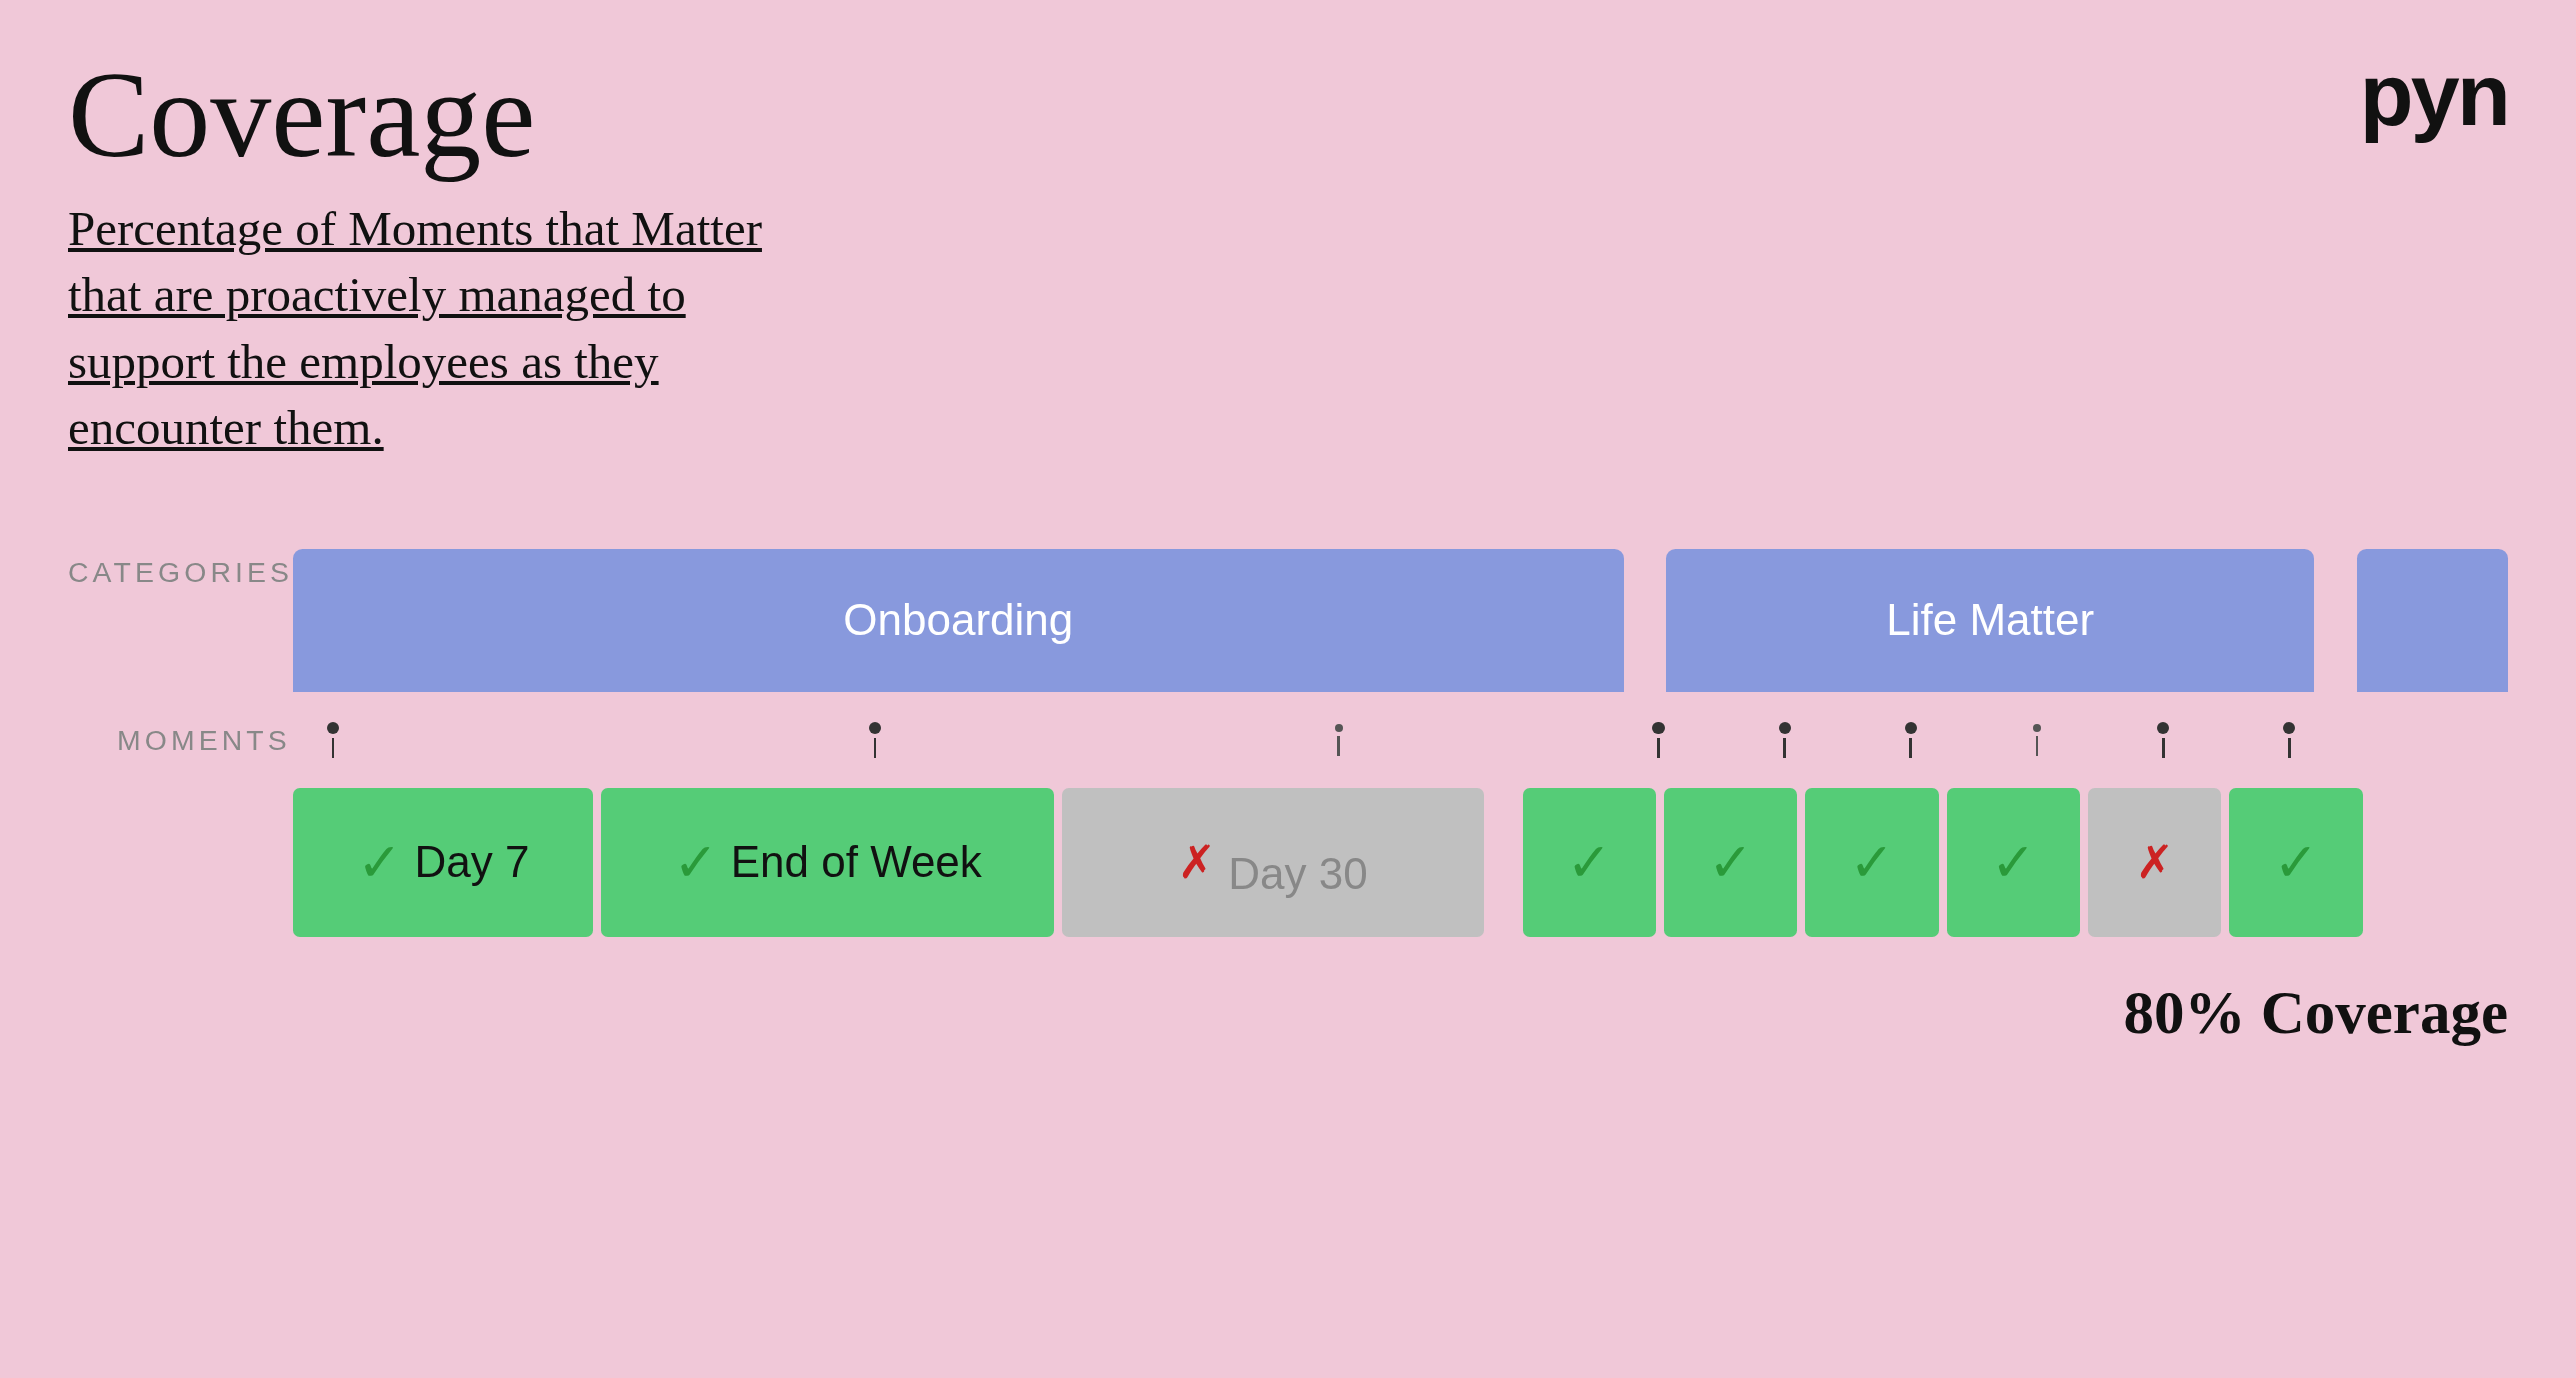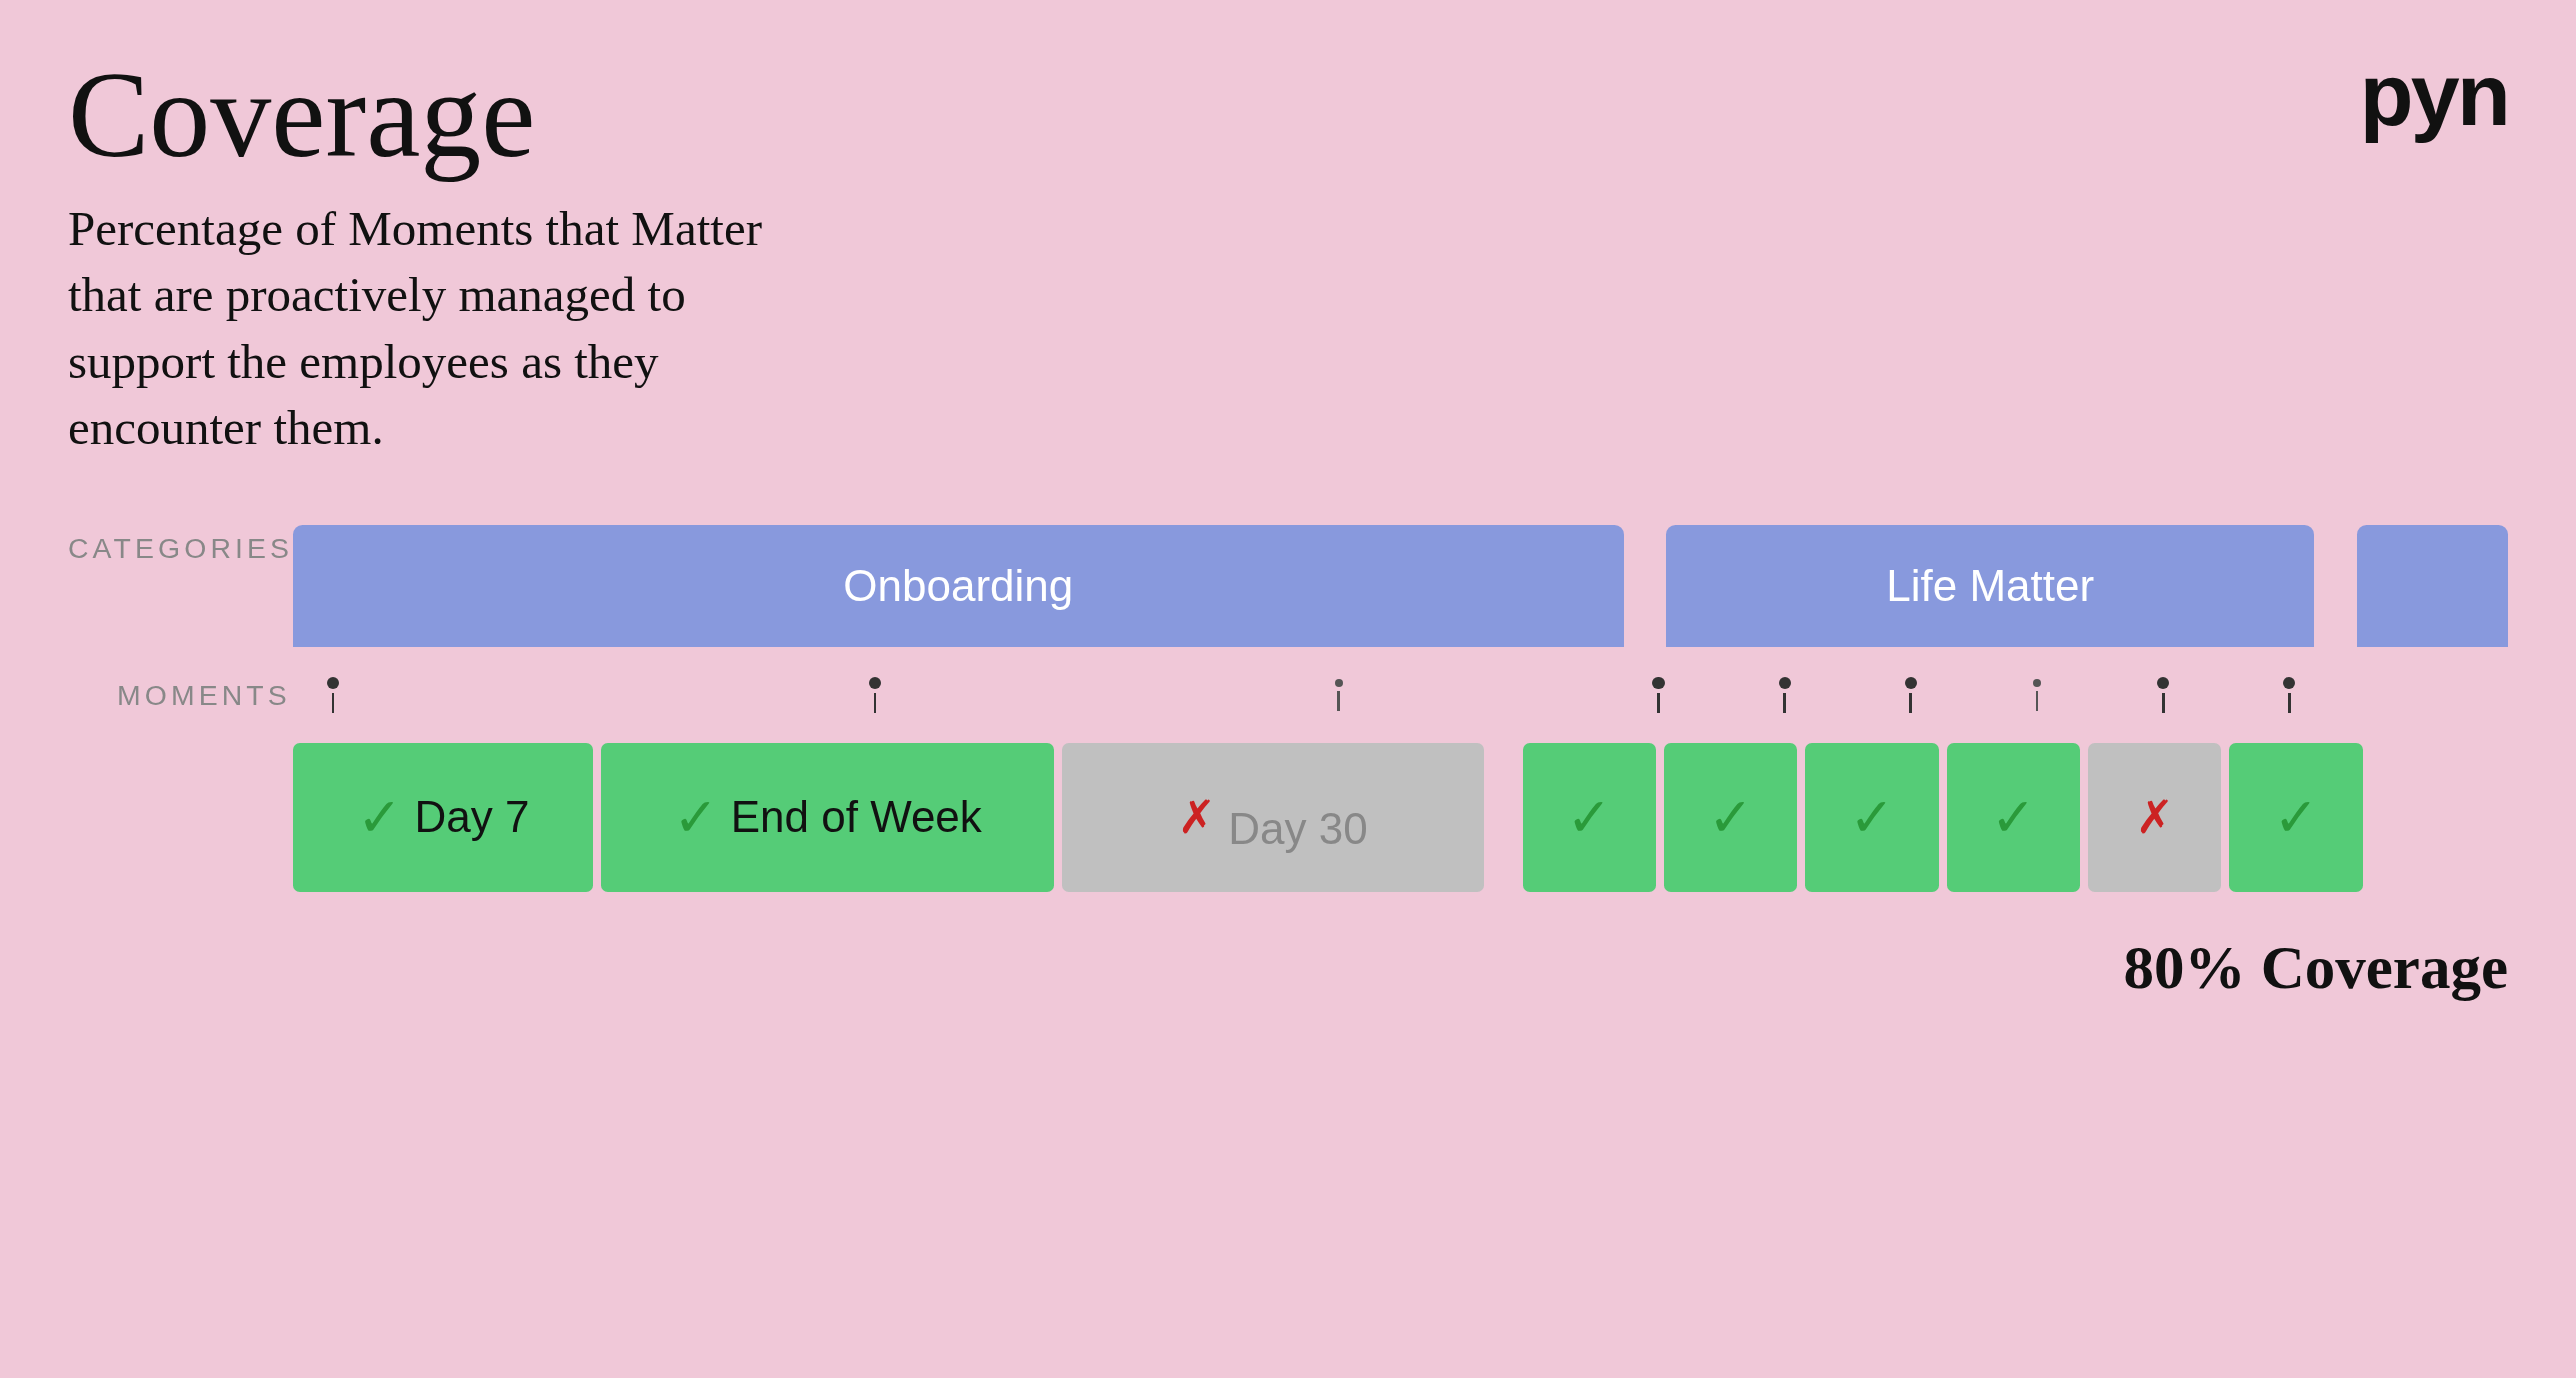--- a/index.html
+++ b/index.html
@@ -29,22 +29,23 @@
       margin-bottom: 20.3px;
       font-family: Georgia, serif;
     }
 
     .subtitle {
       font-size: 49px;
       font-weight: 400;
       color: #111;
       line-height: 1.35;
       max-width: 745px;
-      margin-bottom: 64px;
+      margin-bottom: 88px;
       font-family: Georgia, serif;
+      text-decoration: underline;
     }
 
     
     .logo {
       position: absolute;
       top: 44px;
       right: 68px;
       font-size: 88px;
       font-weight: 900;
       color: #111;
@@ -127,21 +128,21 @@
       background: #8899dd;
       border-radius: 9.5px 9.5px 0 0;
       display: flex;
       align-items: center;
       justify-content: center;
       font-size: 44px;
       color: #fff;
       font-family: Arial, sans-serif;
       font-weight: 300;
       padding: 34px 13.5px;
-      height: 122px;
+      height: 143px;
     }
 
     
     .row-dots {
       display: flex;
       width: 100%;
       gap: 8.1px;
       height: 96px;
       align-items: center;
     }

